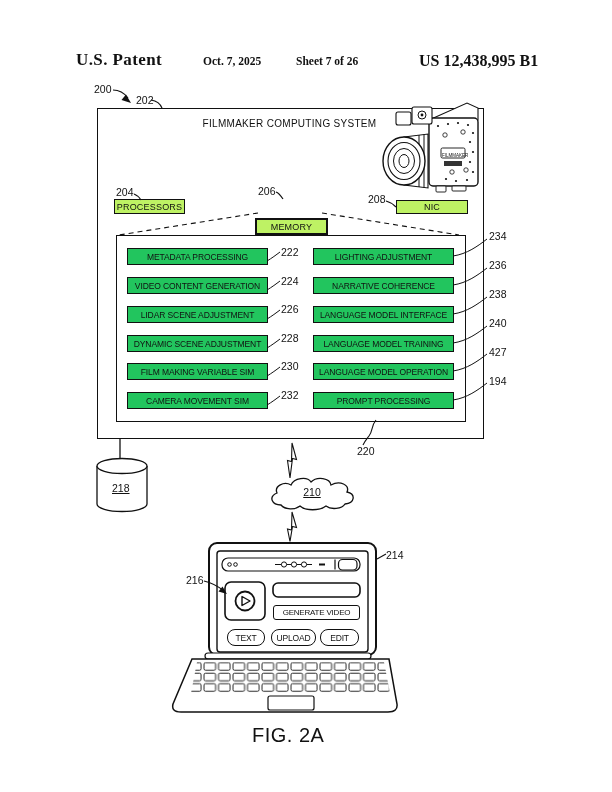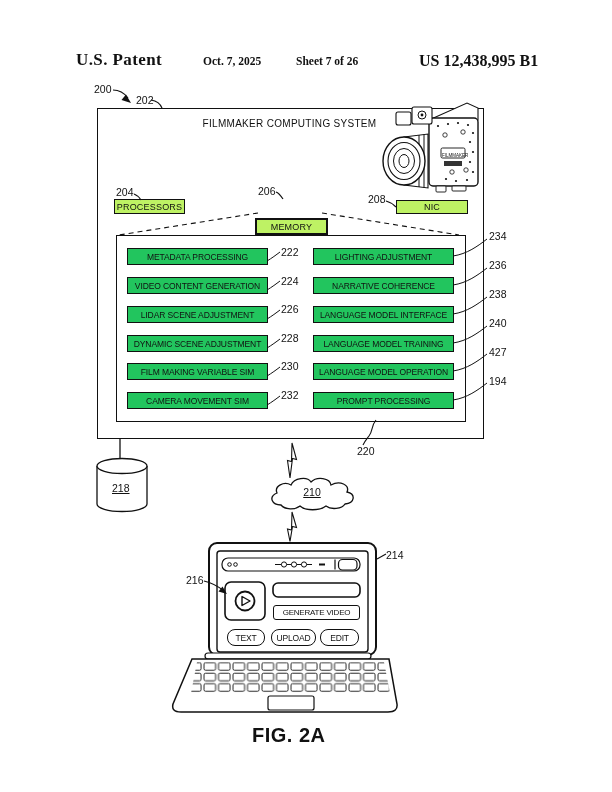--- a/index.html
+++ b/index.html
@@ -19,21 +19,21 @@
       justify-content:center;font-size:9px;letter-spacing:.2px;}
   .hw-mem{border-width:2.2px;margin-top:20px;}
   .mod{position:absolute;width:139px;height:15px;border:1.3px solid #111;background:#22c55e;
        display:flex;align-items:center;justify-content:center;font-size:8.5px;letter-spacing:-.1px;white-space:nowrap;}
   .ref{position:absolute;font-size:10.5px;line-height:10px;white-space:nowrap;}
   .ref-u{text-decoration:underline;}
   .sys-title{left:97px;top:118px;width:385px;text-align:center;font-size:10px;letter-spacing:.3px;}
   
   .lap-btn{position:absolute;border:1.6px solid #111;background:#fff;display:flex;align-items:center;
            justify-content:center;font-size:8.5px;letter-spacing:-.2px;white-space:nowrap;}
-  .caption{font-size:20px;font-weight:bold;letter-spacing:.5px;}
+  .caption{font-size:20px;font-weight:normal;letter-spacing:.5px;}
 </style>
 </head>
 <body>
 
 <div class="page">
 
   <div class="abs hdr hdr-pub" style="left:76px;top:50px">U.S. Patent</div>
   <div class="abs hdr hdr-sm" style="left:203px;top:55px">Oct. 7, 2025</div>
   <div class="abs hdr hdr-sm" style="left:296px;top:55px">Sheet 7 of 26</div>
   <div class="abs hdr hdr-no" style="left:419px;top:52px">US 12,438,995 B1</div>

